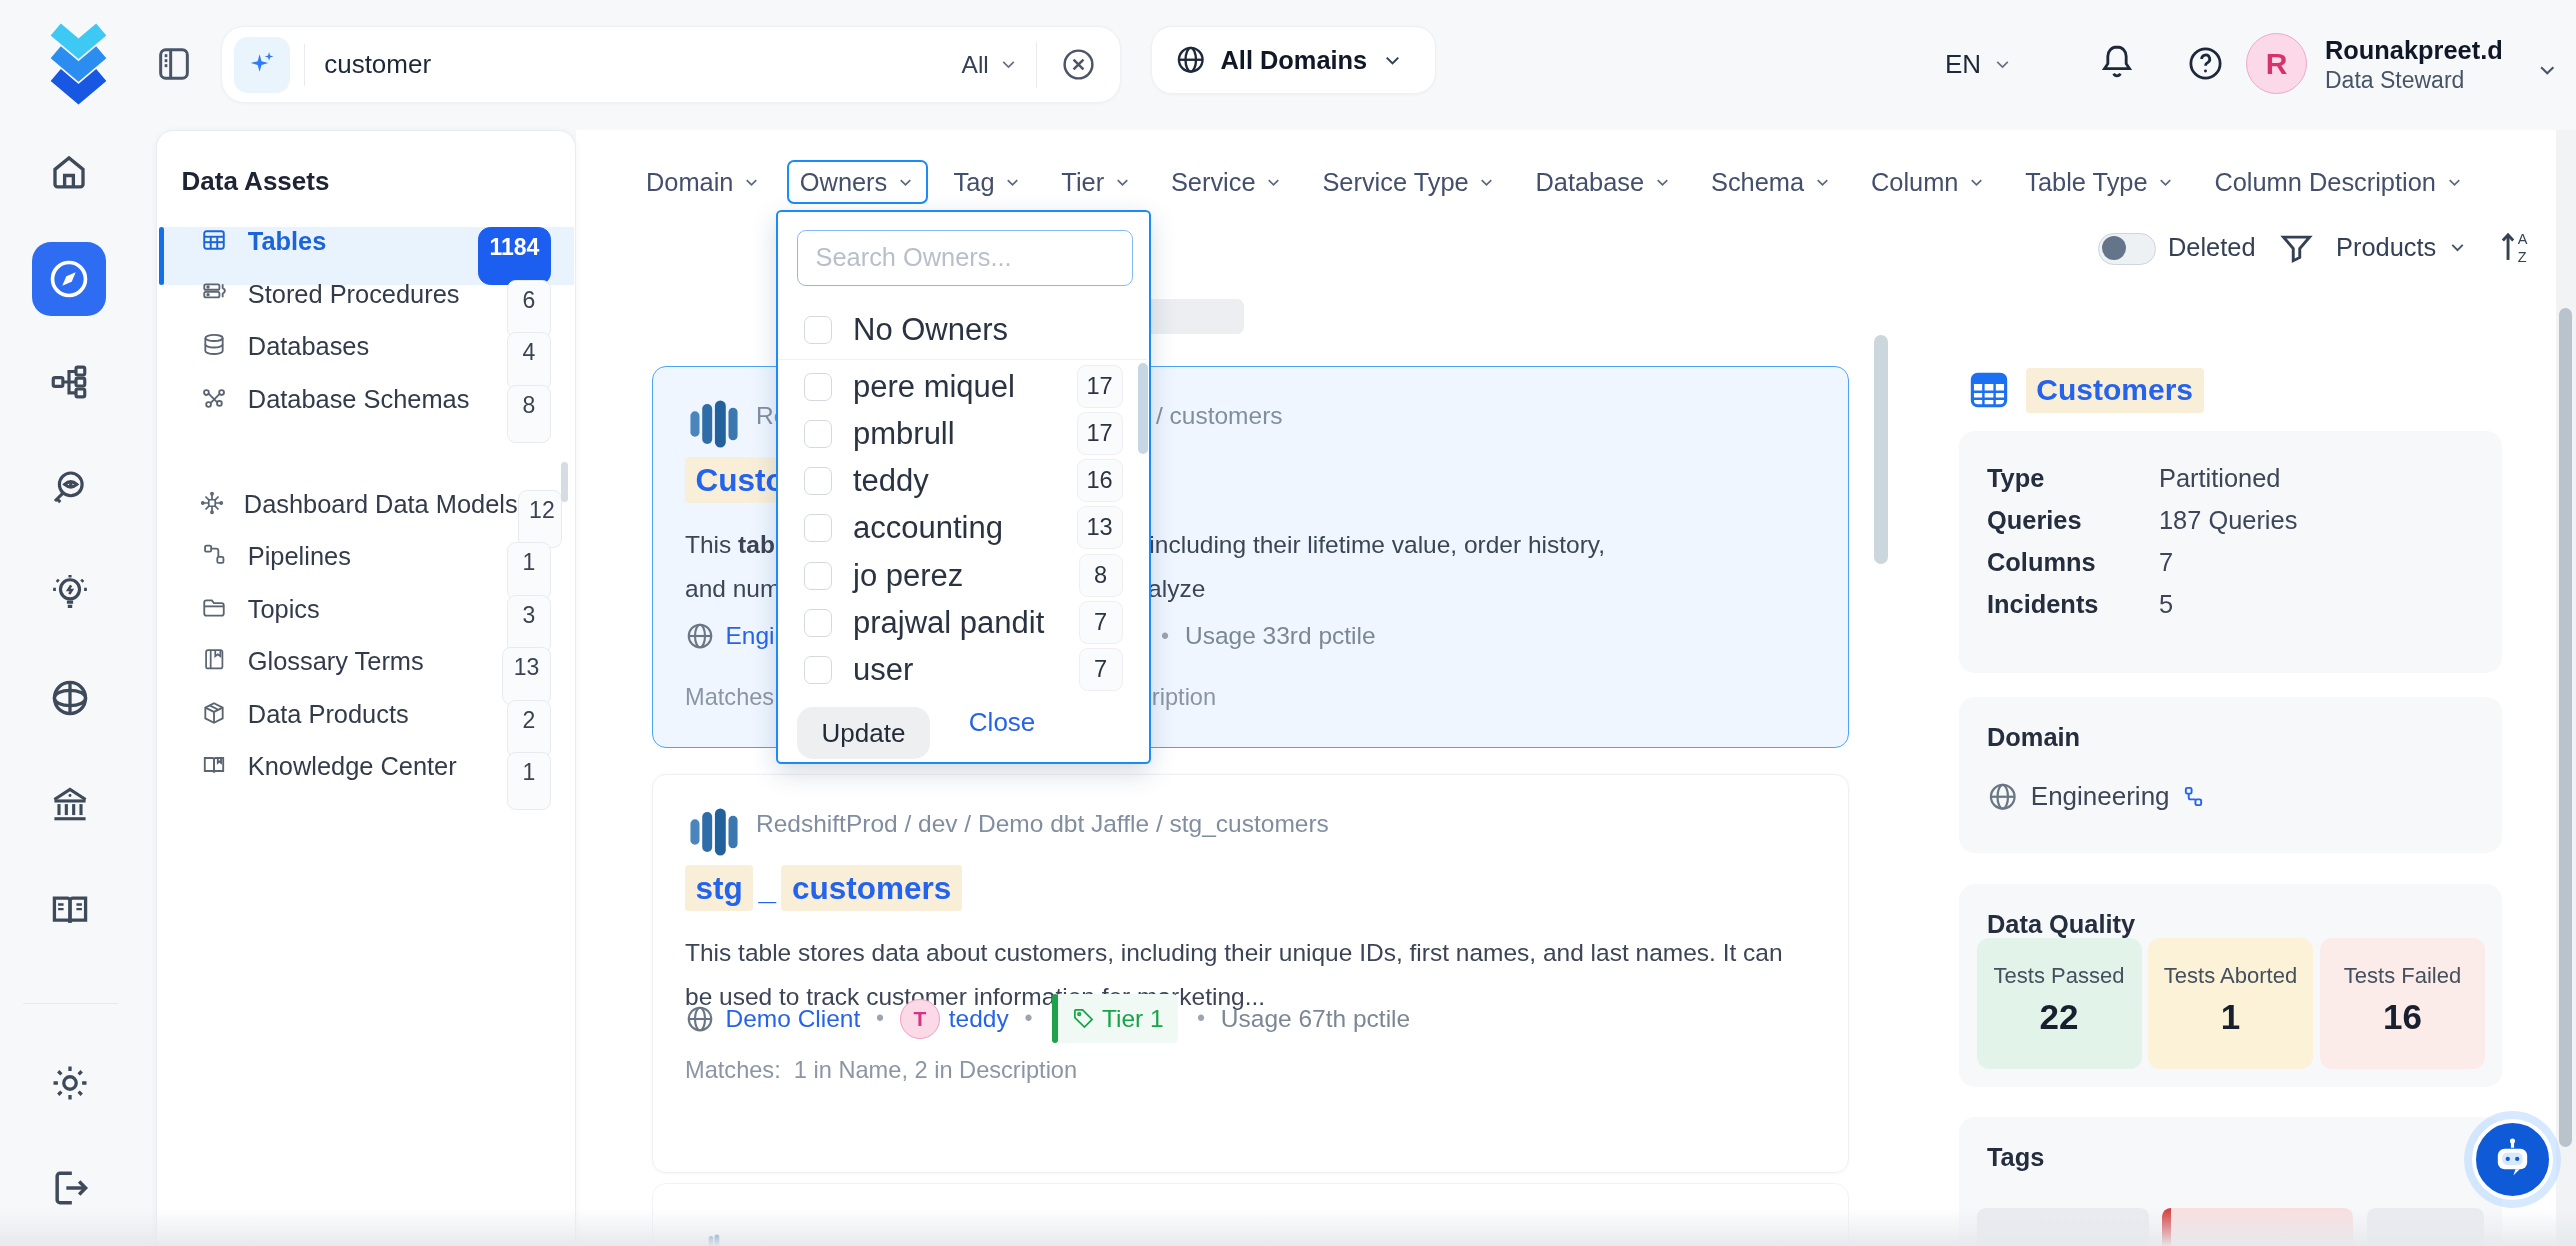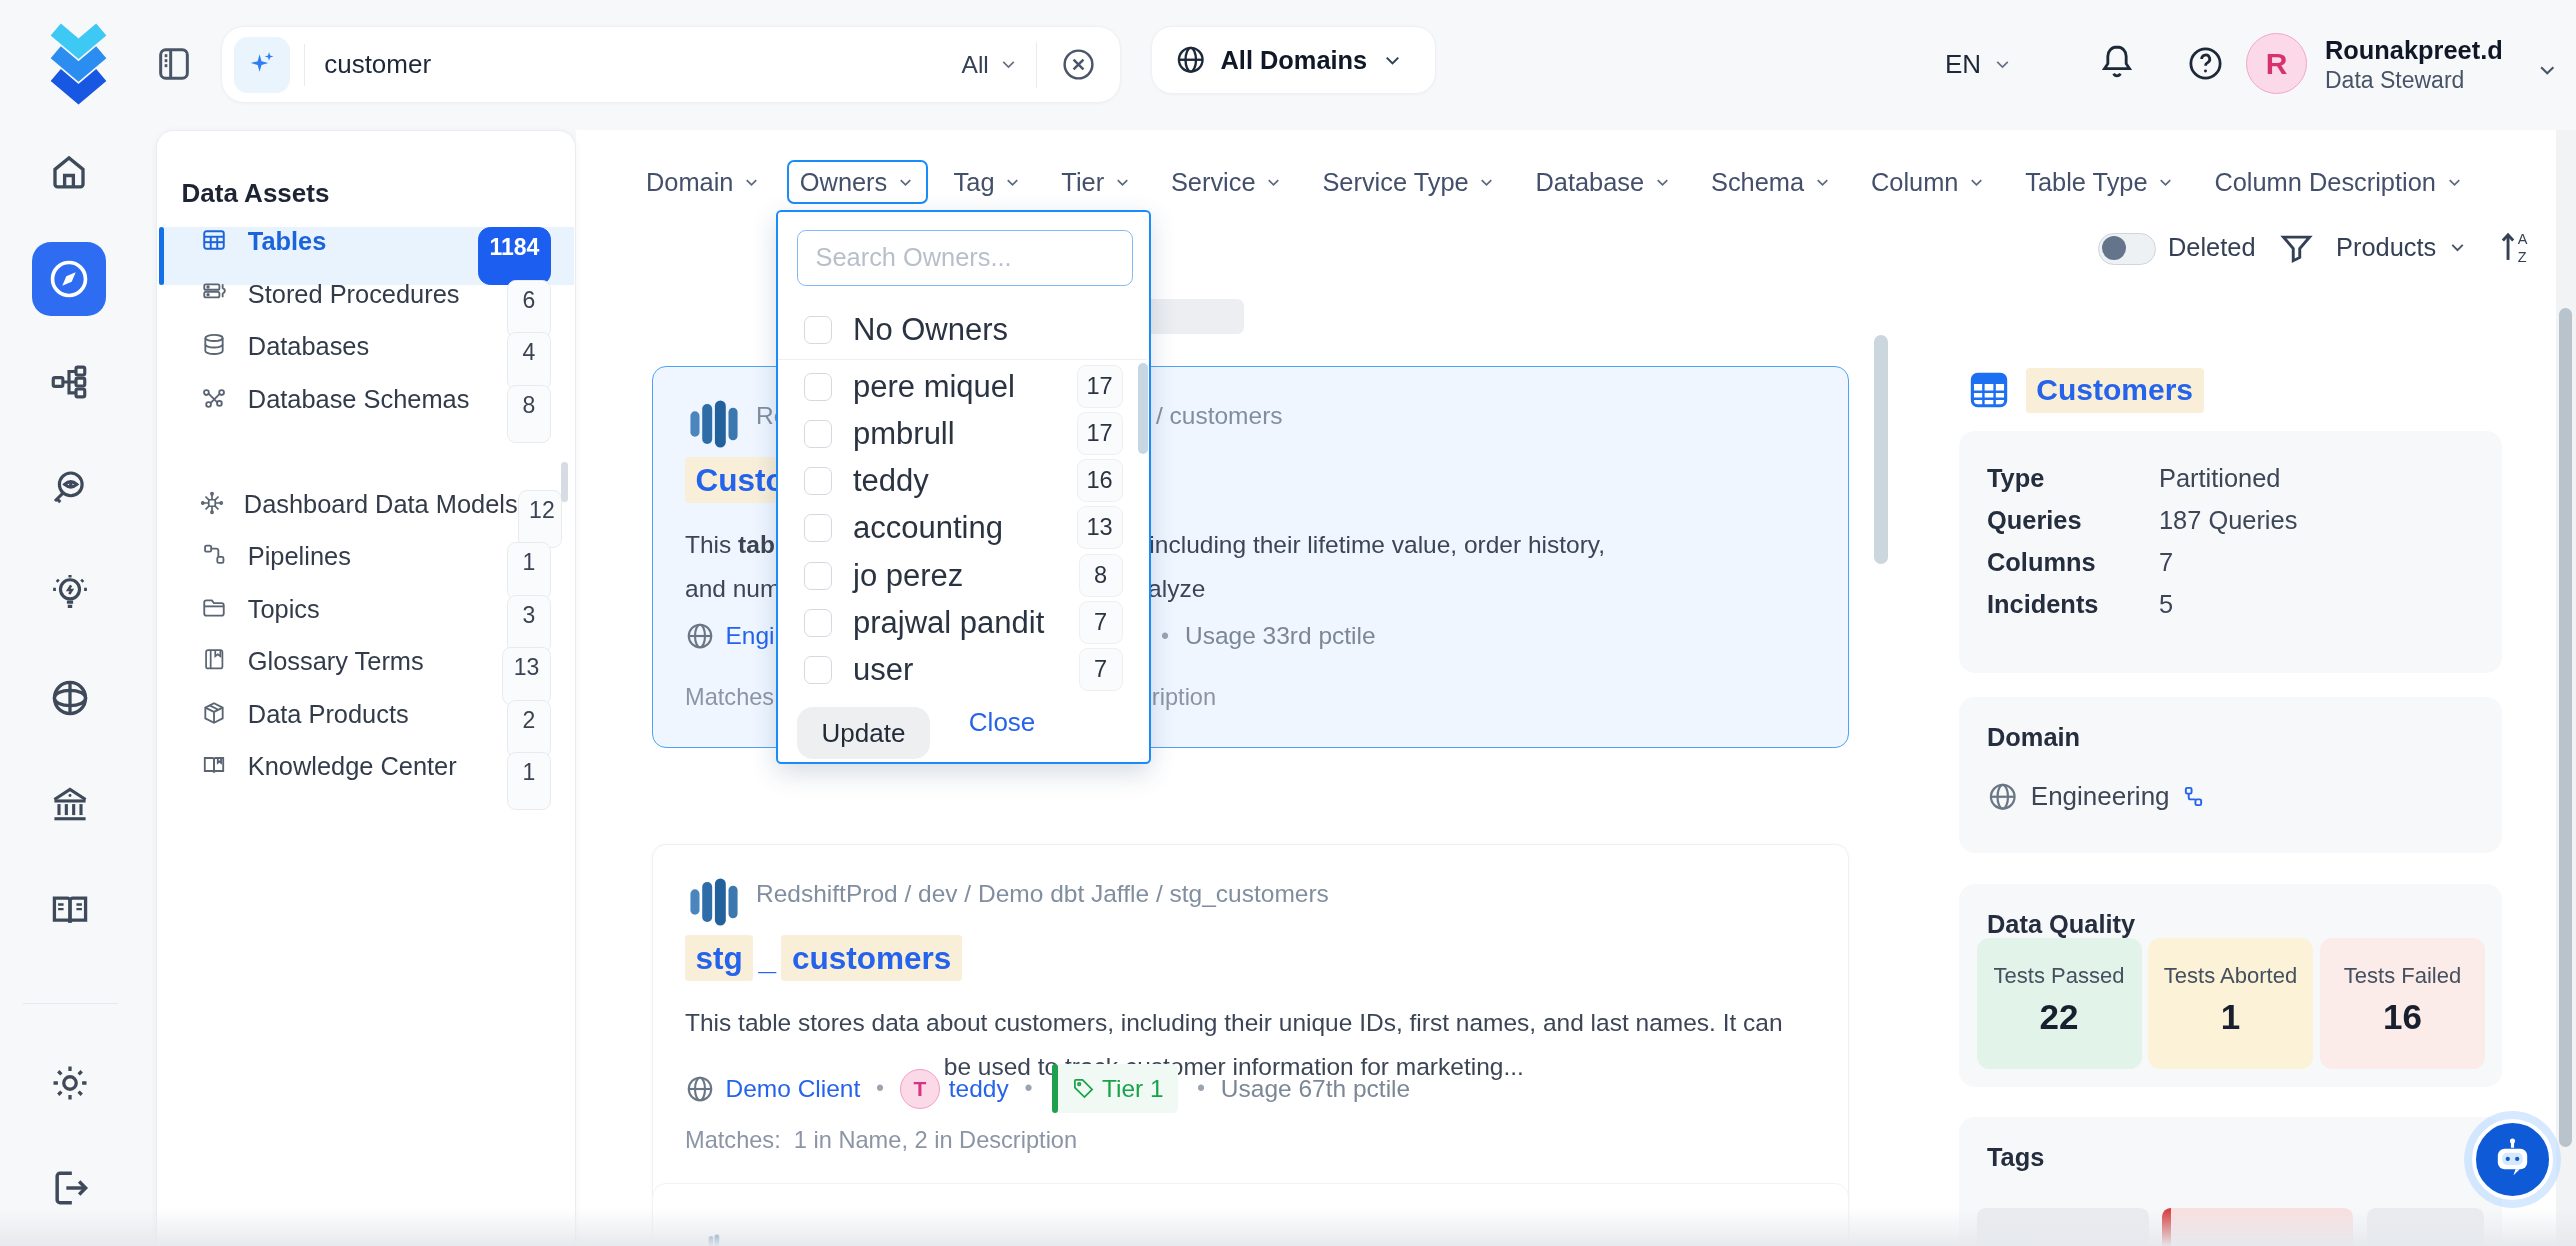--- a/index.html
+++ b/index.html
@@ -53,21 +53,21 @@
   .rail-div { left:23px; top:1003px; width:95px; height:0.9px; background:#e6e9ee; }
 
   
   .main-bg { left:576px; top:130px; width:1980px; height:1117px; background:#fff; }
 
   
   .assets-card {
     left:156px; top:130px; width:420px; height:1117px; background:#fff;
     border:0.9px solid #e9edf2; border-radius:17.5px 17.5px 0 0; box-shadow:0 1.8px 7px rgba(20,40,80,.05);
   }
-  .assets-title { position:absolute; left:24.5px; top:35px; font-size:26px; font-weight:bold; color:#1d2433;margin-top:12px; }
+  .assets-title { position:absolute; left:24.5px; top:35px; font-size:26px; font-weight:bold; color:#1d2433; }
   .asset-row { position:absolute; left:1.8px; width:415px; height:58px; display:flex; cursor:pointer; }
   .asset-row .aicon { width:30px; margin-left:40px; display:flex; justify-content:center; }
   .asset-row .albl { margin-left:19px; font-size:25.4px; color:#323b49; flex:1; white-space:nowrap; }
   .asset-row .acnt { margin-right:23px; min-width:44px; text-align:center; background:#fafbfc;
     border:1.3px solid #e8ebee; border-radius:8.8px; font-size:23px; color:#3a4352; padding:6.1px 10.5px; }
   .asset-row.active { background:#e8f3fe; }
   .asset-row.active::before { content:""; position:absolute; left:0; top:0; bottom:0; width:5.3px; background:#1470e8; border-radius:2.6px; }
   .asset-row.active .albl { color:#1b64d9; font-weight:bold; }
   .asset-row.active .acnt { background:#1b5ef0; border-color:#1b5ef0; color:#fff; font-weight:bold; border-radius:12.3px; }
   .assets-scrollthumb { left:561px; top:462px; width:7px; height:40px; background:#d7dce2; border-radius:3.5px; }
@@ -82,21 +82,21 @@
     border:1.3px solid #cfd6dd; cursor:pointer; }
   .toggle .knob { position:absolute; left:2.6px; top:1.8px; width:24.5px; height:24.5px; border-radius:50%; background:#64748b; }
   .deleted-lbl { left:2168px; top:233px; font-size:25.4px; color:#344054; }
   .funnel { left:2277px; top:229px; cursor:pointer; }
   .relevance { left:2336px; top:233px; display:flex; align-items:center; gap:10.5px; font-size:25.4px; color:#344054; cursor:pointer; }
   .sort-icon { left:2495px; top:226px; cursor:pointer; }
 
   
   .card { left:652px; width:1197px; border-radius:14px; }
   .card1 { top:366px; height:382px; background:#eff6ff; border:1.8px solid #4da3f7; }
-  .card2 { top:844px; height:399px; background:#fff; border:0.9px solid #eef1f4; box-shadow:0 0.9px 3.5px rgba(20,40,80,.04);text-align:center; }
+  .card2 { top:774px; height:399px; background:#fff; border:0.9px solid #eef1f4; box-shadow:0 0.9px 3.5px rgba(20,40,80,.04); }
   .card3 { top:1183px; height:88px; background:#fff; border:0.9px solid #f0f3f6; }
   .dbicon { position:absolute; left:32px; top:28px; }
   .crumb { position:absolute; left:103px; top:35px; font-size:24.5px; color:#818ea0; white-space:nowrap; }
   .cardtitle { position:absolute; left:32px; top:95px; font-size:31.5px; font-weight:bold; color:#2463eb; white-space:nowrap; }
   .hl { background:#f9efd9; padding:5.3px 10.5px; border-radius:3.5px; }
   .cdesc { position:absolute; left:32px; top:156px; font-size:24.5px; color:#3c4555; line-height:44px; white-space:nowrap; }
   .cfoot { position:absolute; left:32px; display:flex; align-items:center; font-size:24.5px; color:#7c8796; white-space:nowrap; }
   .card1 .cfoot { top:254px; }
   .card2 .cfoot { top:219px; }
   .linkblue { color:#2563eb; cursor:pointer; }

